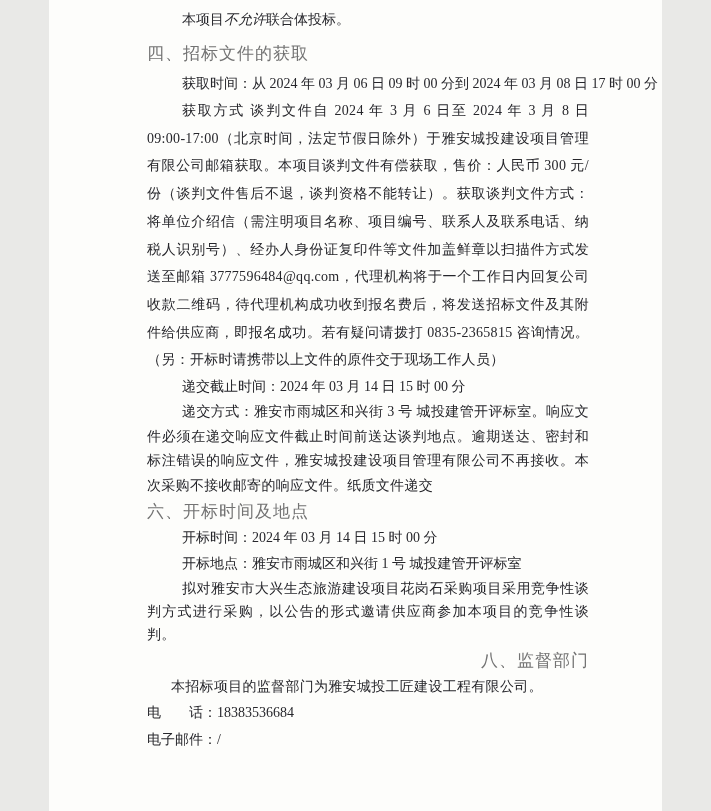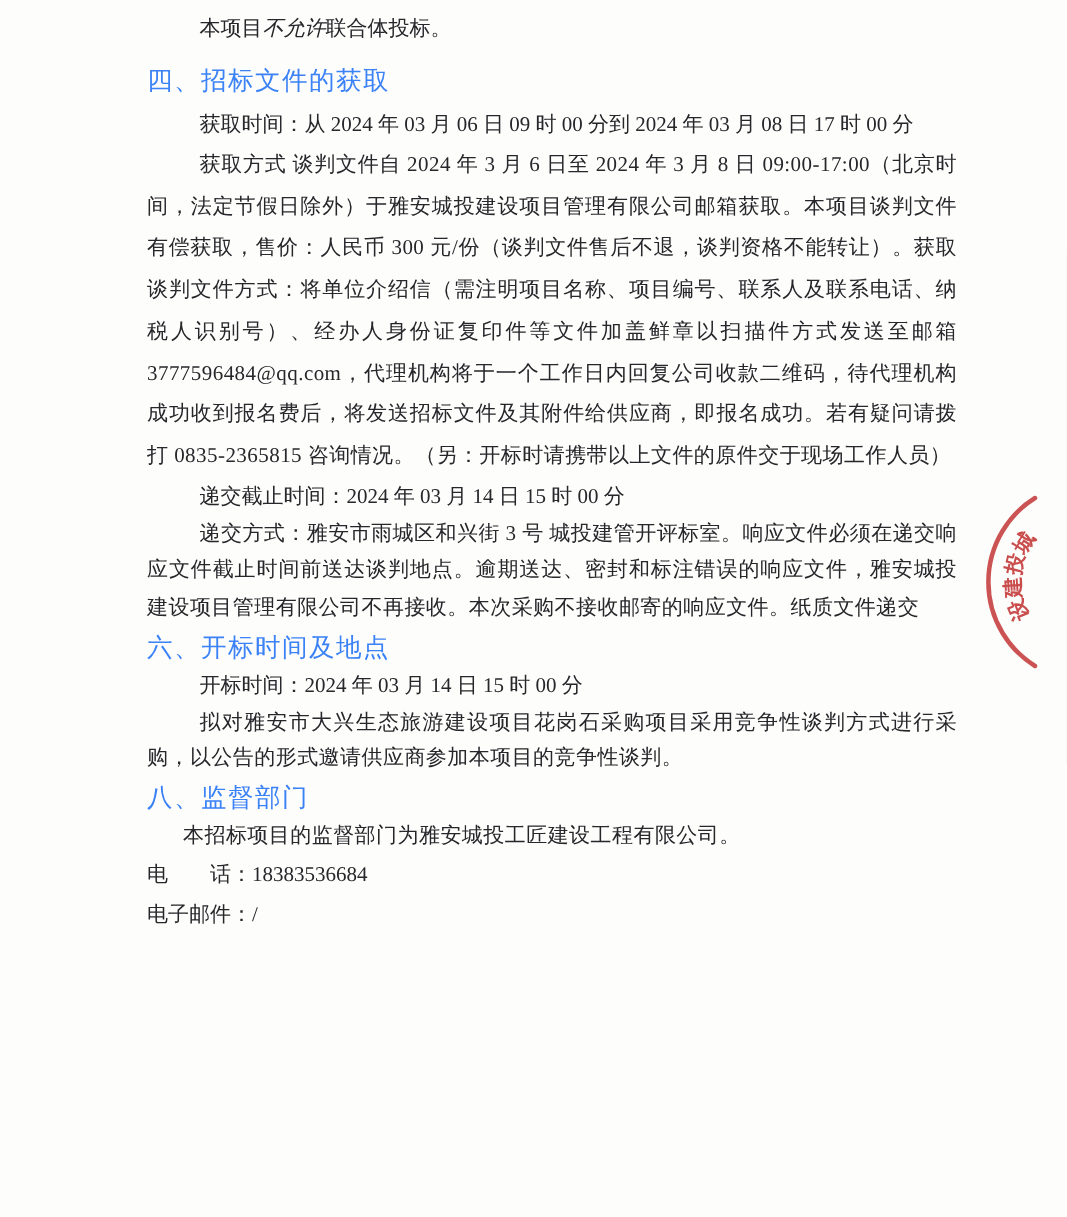--- a/index.html
+++ b/index.html
@@ -1,19 +1,19 @@
 <!DOCTYPE html>
 <html lang="zh"><head>
 <meta charset="utf-8">
 <style>
   html,body{margin:0;padding:0;}
   body{background:#e9e9e7;font-family:"Liberation Serif", serif;}
   .page{
     position:relative;
-    width:711px;height:811px;
+    width:613px;height:811px;
     margin:0 auto;
     background:#fdfdfb;
     color:#26262b;
     box-sizing:border-box;
     padding:7px 73px 0 98px;
     overflow:hidden;
     font-size:14px;
   }
   .page p,.page h3{margin:0;padding:0;font-weight:normal;}
   
@@ -23,27 +23,27 @@
   .para.p8{line-height:27.7px;text-indent:35px;}
   .para.p3{line-height:24.7px;text-indent:35px;}
   .para.p2{line-height:23px;text-indent:35px;}
   .para.p1s{line-height:26px;text-indent:24px;}
   
   .sec{
     font-family:Liberation Serif, serif;
     font-weight:700;
     font-size:17px;
     line-height:26px;
-    color:#3b82f6;
+    color:#737373;
     letter-spacing:1px;
     padding-left:4px;
   }
   .sec.mt8{margin-top:8px;margin-bottom:4px;}
   .sec.mb2{margin-bottom:2px;}
-  .sec.mt2{margin-top:2px;}
+  .sec.mt2{margin-top:2px;text-align:right;}
   em{font-style:italic;}
   
   .contact{line-height:26.8px;padding-left:22px;white-space:nowrap;}
   .contact .clabel{display:inline-block;}
   
   .seal{
     position:absolute;
     left:650px;top:320px;
     width:61px;height:138px;
     color:#c53b3c;
@@ -66,20 +66,21 @@
 
   <h3 class="sec mt8">四、招标文件的获取</h3>
   <p class="line indent">获取时间：从 2024 年 03 月 06 日 09 时 00 分到 2024 年 03 月 08 日  17 时 00 分</p>
   <p class="para p8">获取方式 谈判文件自 2024 年 3 月 6 日至 2024 年 3 月 8 日 09:00-17:00（北京时间，法定节假日除外）于雅安城投建设项目管理有限公司邮箱获取。本项目谈判文件有偿获取，售价：人民币 300 元/份（谈判文件售后不退，谈判资格不能转让）。获取谈判文件方式：将单位介绍信（需注明项目名称、项目编号、联系人及联系电话、纳税人识别号）、经办人身份证复印件等文件加盖鲜章以扫描件方式发送至邮箱 3777596484@qq.com，代理机构将于一个工作日内回复公司收款二维码，待代理机构成功收到报名费后，将发送招标文件及其附件给供应商，即报名成功。若有疑问请拨打 0835-2365815 咨询情况。（另：开标时请携带以上文件的原件交于现场工作人员）</p>
 
   <p class="line indent">递交截止时间：2024 年 03 月 14 日  15 时 00 分</p>
   <p class="para p3">递交方式：雅安市雨城区和兴街 3 号 城投建管开评标室。响应文件必须在递交响应文件截止时间前送达谈判地点。逾期送达、密封和标注错误的响应文件，雅安城投建设项目管理有限公司不再接收。本次采购不接收邮寄的响应文件。纸质文件递交</p>
 
   <h3 class="sec">六、开标时间及地点</h3>
   <p class="line indent">开标时间：2024 年 03 月 14 日  15 时 00 分</p>
+  <p class="line indent">开标地点：雅安市雨城区和兴街 1 号  城投建管开评标室</p>
 
   <p class="para p2">拟对雅安市大兴生态旅游建设项目花岗石采购项目采用竞争性谈判方式进行采购，以公告的形式邀请供应商参加本项目的竞争性谈判。</p>
 
   <h3 class="sec mt2">八、监督部门</h3>
   <p class="para p1s">本招标项目的监督部门为雅安城投工匠建设工程有限公司。</p>
 
   <p class="contact"><span class="clabel">电　　话：</span><span>18383536684</span></p>
   <p class="contact"><span class="clabel">电子邮件：</span><span>/</span></p>
 
   <div class="seal">

